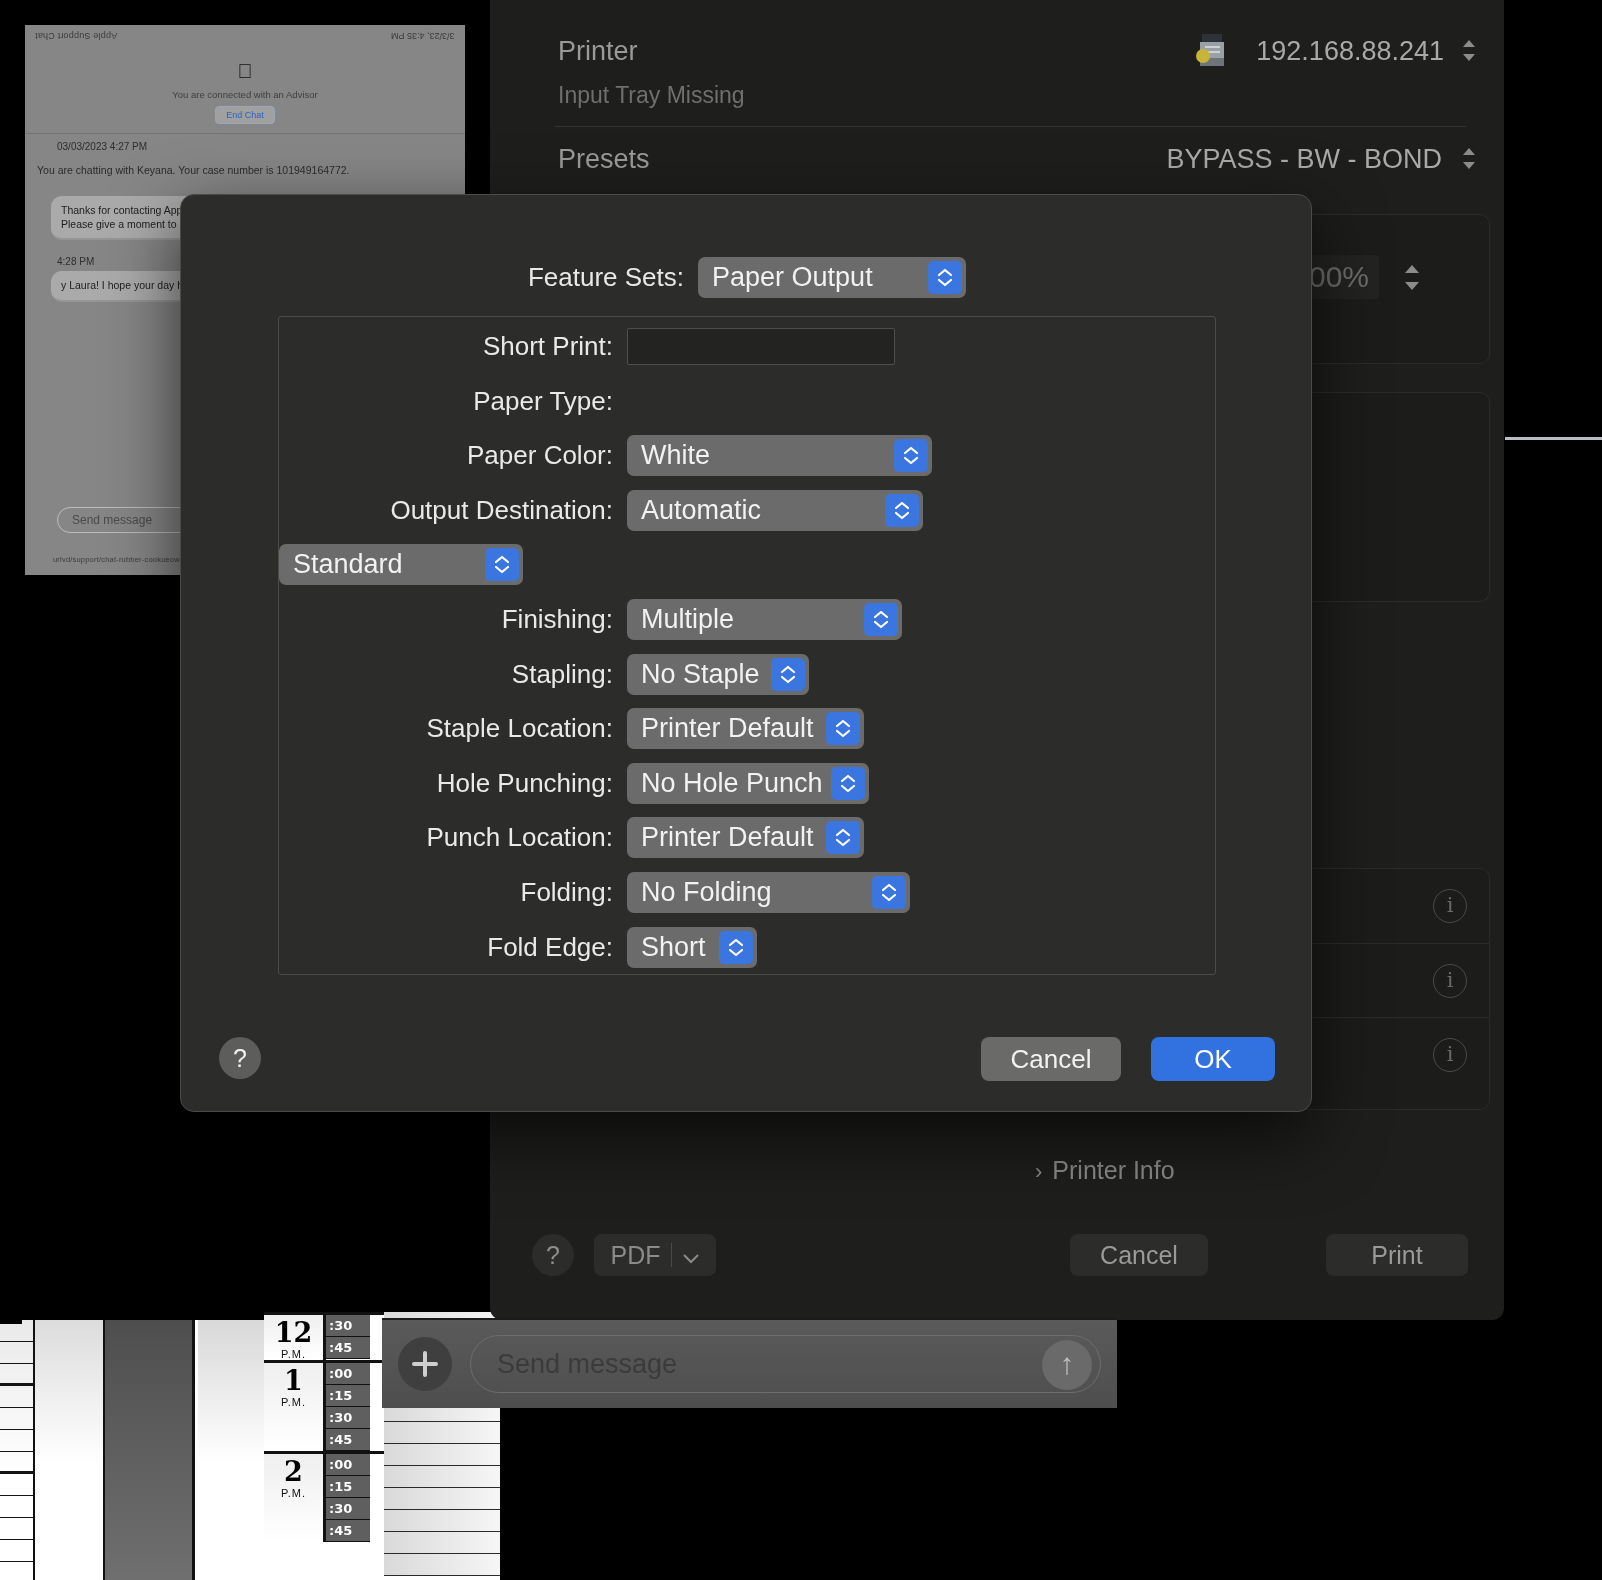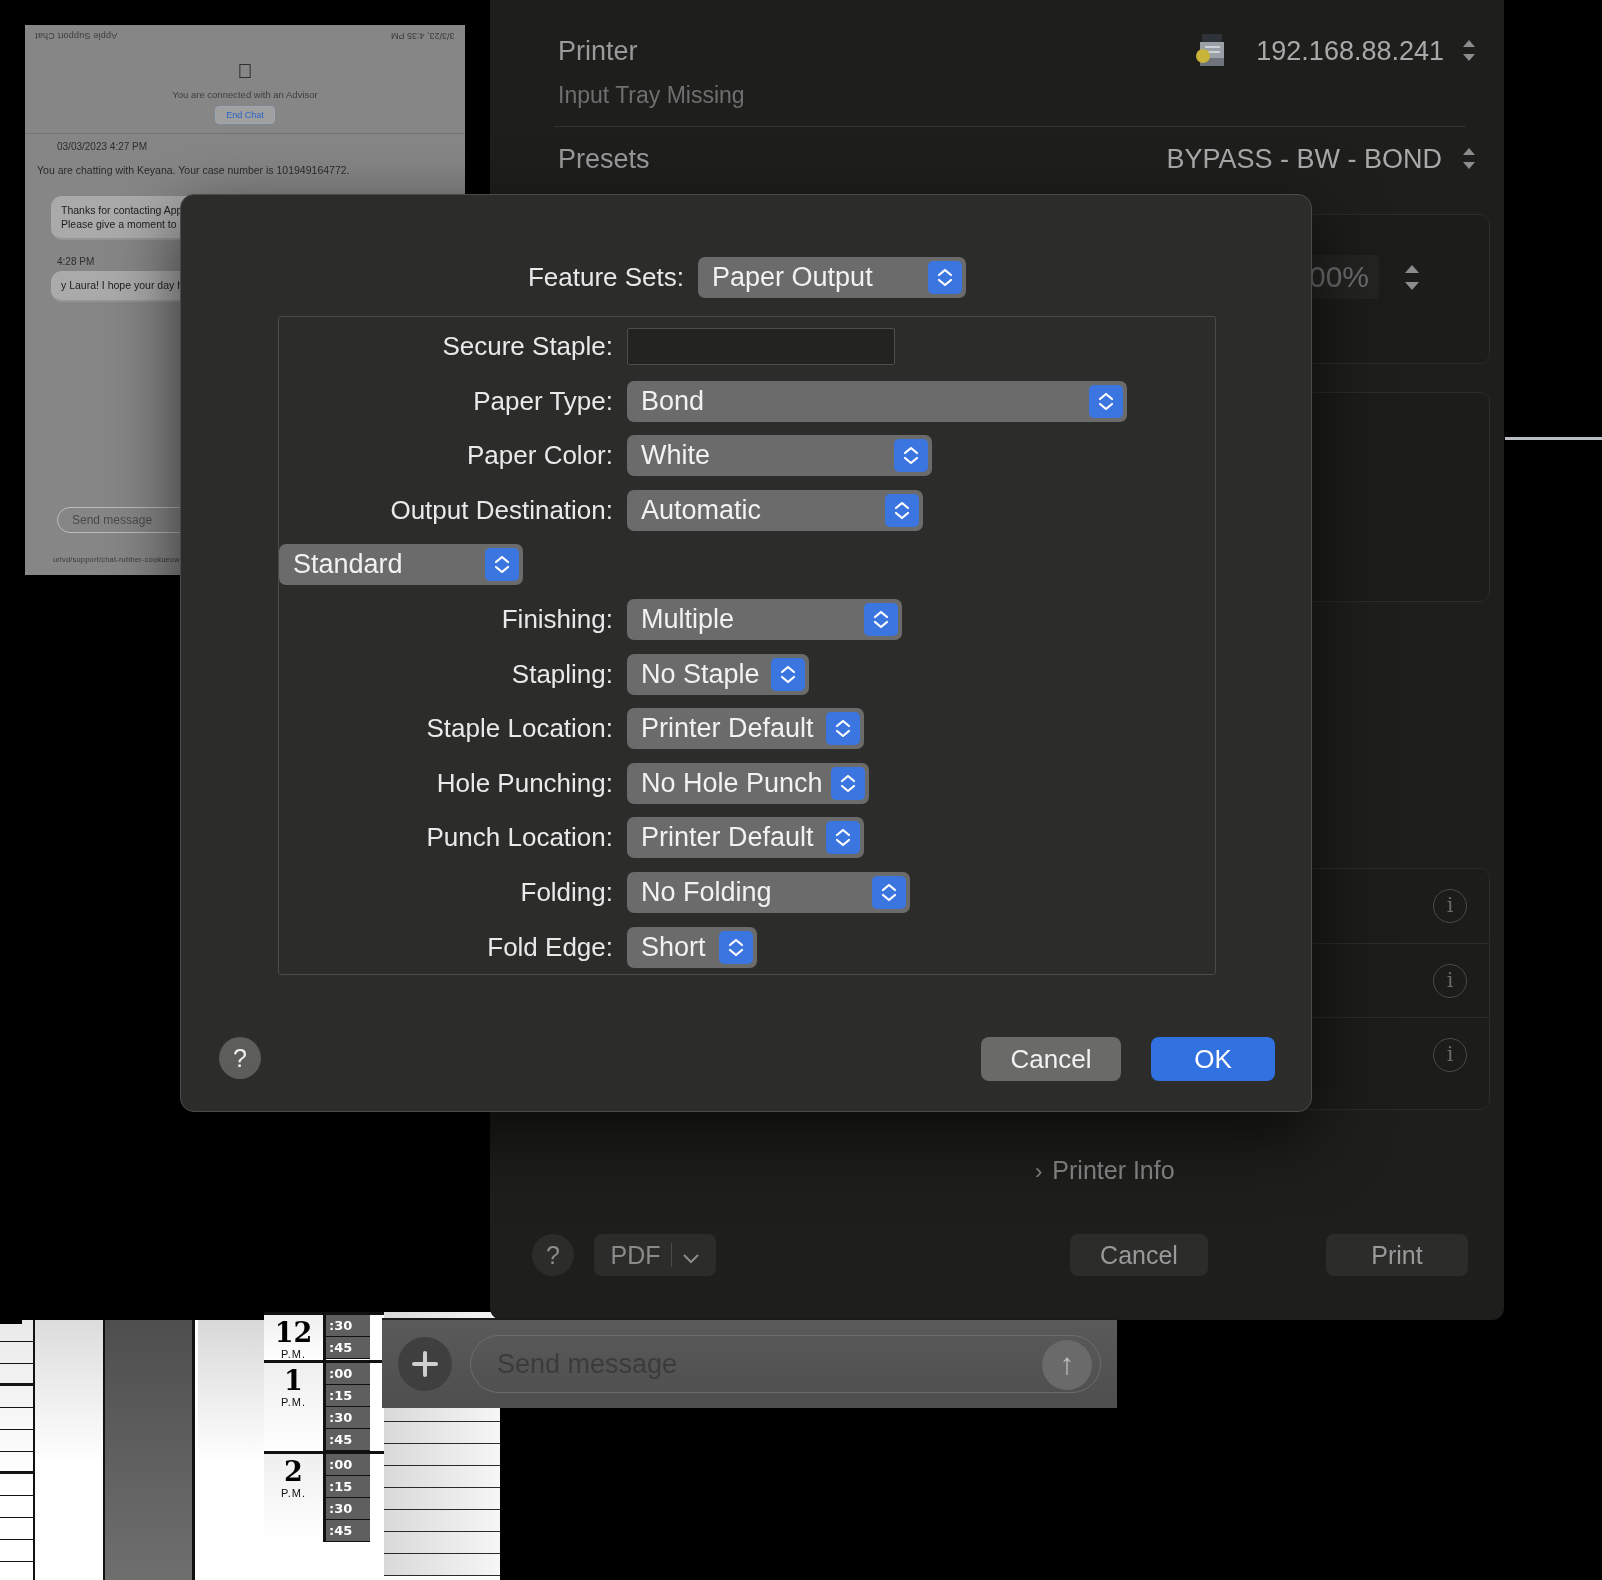--- a/index.html
+++ b/index.html
@@ -454,36 +454,25 @@
             </svg>
           <svg width="16" height="9" viewBox="0 0 16 9">
               <path d="M2 2 L8 7 L14 2" stroke="#fff" stroke-width="2.2" fill="none" stroke-linecap="round" stroke-linejoin="round"></path>
             </svg>
         </span>
       </span>
     </div>
 
     <div id="fd-group">
         <div class="fd-row" style="top: 9px;">
-          <div class="fd-label">Secure Staple:</div>
+          <div class="fd-label">Short Print:</div>
           <div id="fd-secure-input"></div>
         </div>
         <div class="fd-row" style="top: 63.6px;">
           <div class="fd-label">Paper Type:</div>
-          <span class="popup" style="width: 500px;">
-            <span>Bond</span>
-            <span class="chev-box">
-              <svg width="16" height="9" viewBox="0 0 16 9">
-                <path d="M2 7 L8 2 L14 7" stroke="#fff" stroke-width="2.2" fill="none" stroke-linecap="round" stroke-linejoin="round"></path>
-              </svg>
-              <svg width="16" height="9" viewBox="0 0 16 9">
-                <path d="M2 2 L8 7 L14 2" stroke="#fff" stroke-width="2.2" fill="none" stroke-linecap="round" stroke-linejoin="round"></path>
-              </svg>
-            </span>
-          </span>
         </div>
         <div class="fd-row" style="top: 118.2px;">
           <div class="fd-label">Paper Color:</div>
           <span class="popup" style="width: 305px;">
             <span>White</span>
             <span class="chev-box">
               <svg width="16" height="9" viewBox="0 0 16 9">
                 <path d="M2 7 L8 2 L14 7" stroke="#fff" stroke-width="2.2" fill="none" stroke-linecap="round" stroke-linejoin="round"></path>
               </svg>
               <svg width="16" height="9" viewBox="0 0 16 9">

